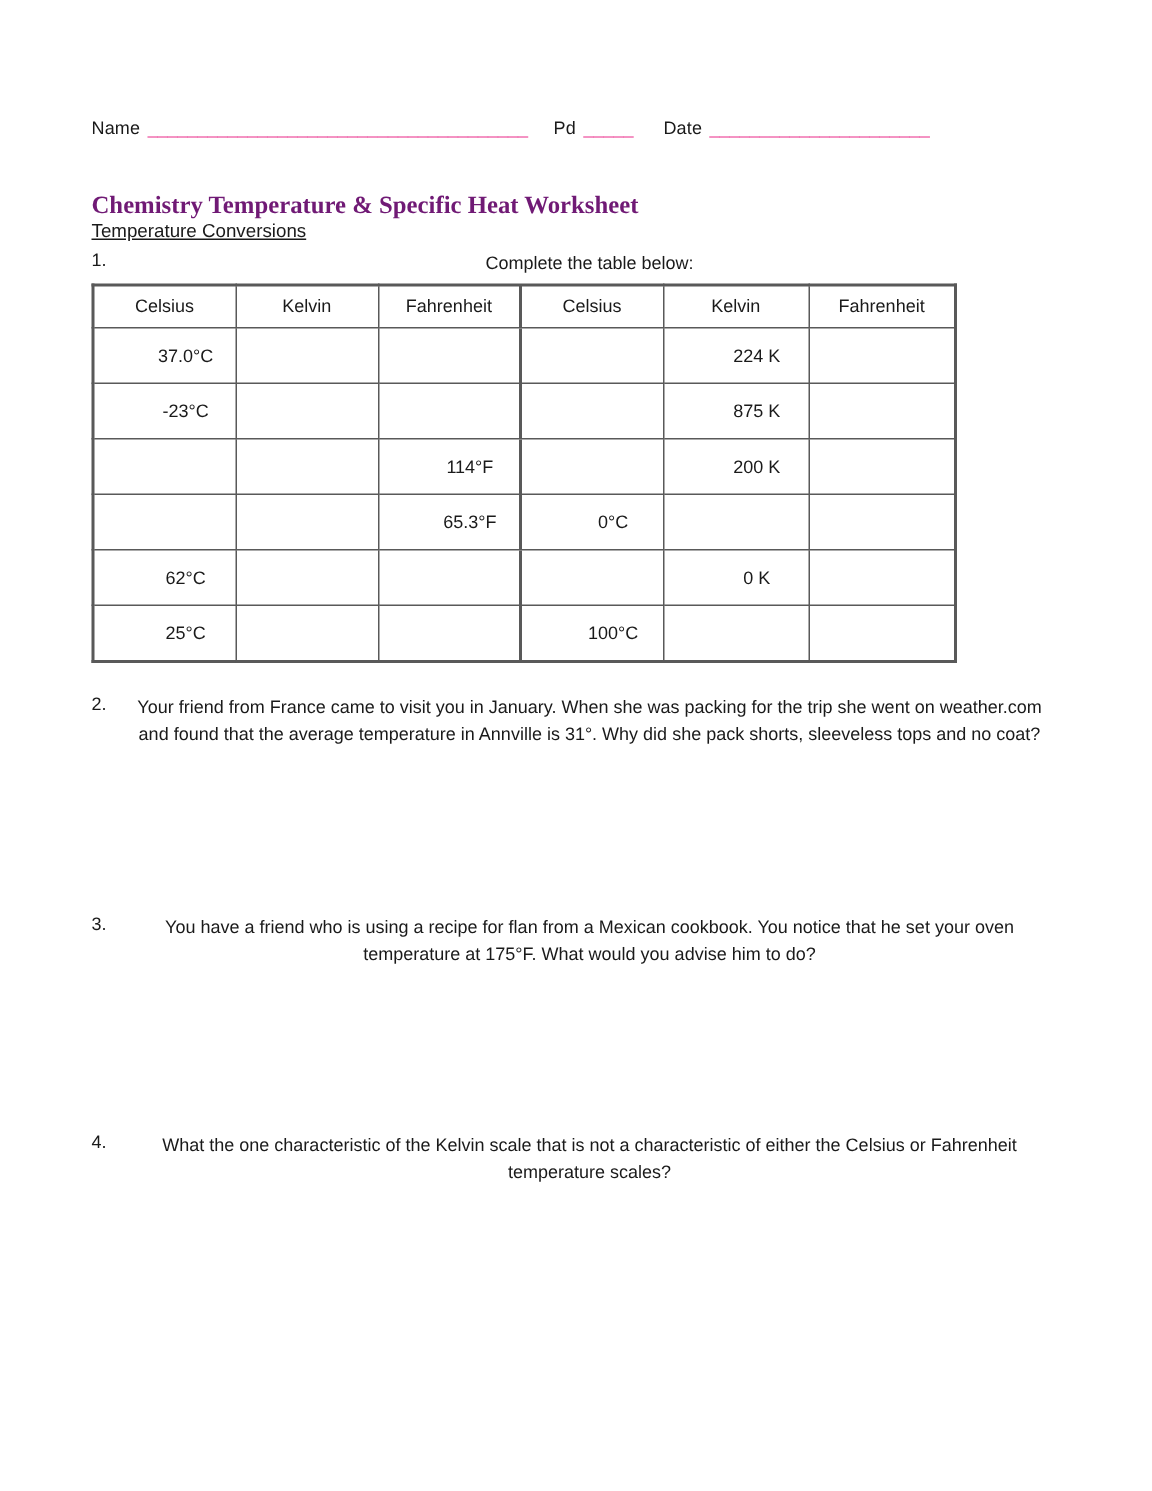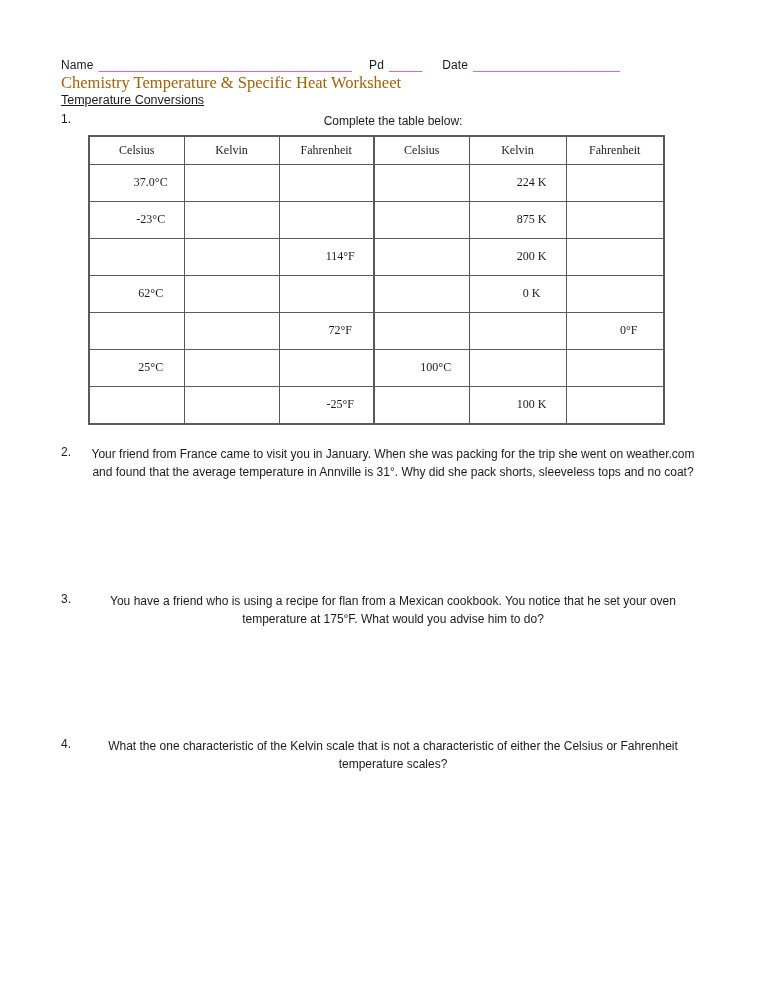--- a/index.html
+++ b/index.html
@@ -15,31 +15,31 @@
     overflow:hidden;
   }
   
   .name-row {
     display:flex;
     align-items:baseline;
     white-space:nowrap;
     font-size:12px;
     letter-spacing:0.1px;
   }
-  .name-row .lbl { margin-right:5px; }
+  .name-row .lbl { margin-right:5px;margin-top:20px; }
   .name-row .line { letter-spacing:0; color:#ec4899; }
   .pd-lbl { margin-left:17px; }
   .date-lbl { margin-left:20px; }
 
   .doc-title {
-    margin-top:1px;
+    margin-top:35px;
     font-family:"Liberation Serif", serif;
-    font-weight:normal;
+    font-weight:bold;
     font-size:16.5px;
-    color:#a16207;
+    color:#701a75;
   }
   .section-heading {
     margin-top:0;
     font-size:12.5px;
     text-decoration:underline;
   }
   .numbered {
     display:flex;
     align-items:flex-start;
   }
@@ -48,27 +48,25 @@
   }
   .numbered .txt {
     flex:0 0 612px;
     line-height:18.5px;
     text-align:center;
   }
   .q1-row { margin-top:5px; font-size:12px; }
 
   
   table.conv {
-    margin-left:27px;
     margin-top:4px;
     border-collapse:collapse;
     table-layout:fixed;
     font-size:12px;
     color:#1a1a1a;
-    font-family:Liberation Serif, serif;
   }
   table.conv th, table.conv td {
     border:1px solid #595959;
     text-align:center;
     vertical-align:middle;
     font-weight:normal;
     padding:0;
     overflow:hidden;
   }
   table.conv { border:2px solid #595959; }
@@ -144,49 +142,41 @@
         </tr>
         <tr>
           <td></td>
           <td></td>
           <td>114°F</td>
           <td></td>
           <td>200 K</td>
           <td></td>
         </tr>
         <tr>
+          <td></td>
+          <td></td>
+          <td>65.3°F</td>
+          <td>0°C</td>
+          <td></td>
+          <td></td>
+        </tr>
+        <tr>
           <td>62°C</td>
           <td></td>
           <td></td>
           <td></td>
           <td>0 K</td>
           <td></td>
         </tr>
         <tr>
-          <td></td>
-          <td></td>
-          <td>72°F</td>
-          <td></td>
-          <td></td>
-          <td>0°F</td>
-        </tr>
-        <tr>
           <td>25°C</td>
           <td></td>
           <td></td>
           <td>100°C</td>
           <td></td>
-          <td></td>
-        </tr>
-        <tr>
-          <td></td>
-          <td></td>
-          <td>-25°F</td>
-          <td></td>
-          <td>100 K</td>
           <td></td>
         </tr>
       </tbody>
   </table>
 
   <div class="numbered question q2">
     <span class="num">2.</span>
     <span class="txt">Your friend from France came to visit you in January.  When she was packing for the trip she went on weather.com and found that the average temperature in Annville is 31°.  Why did she pack shorts, sleeveless tops and no coat?</span>
   </div>
 

